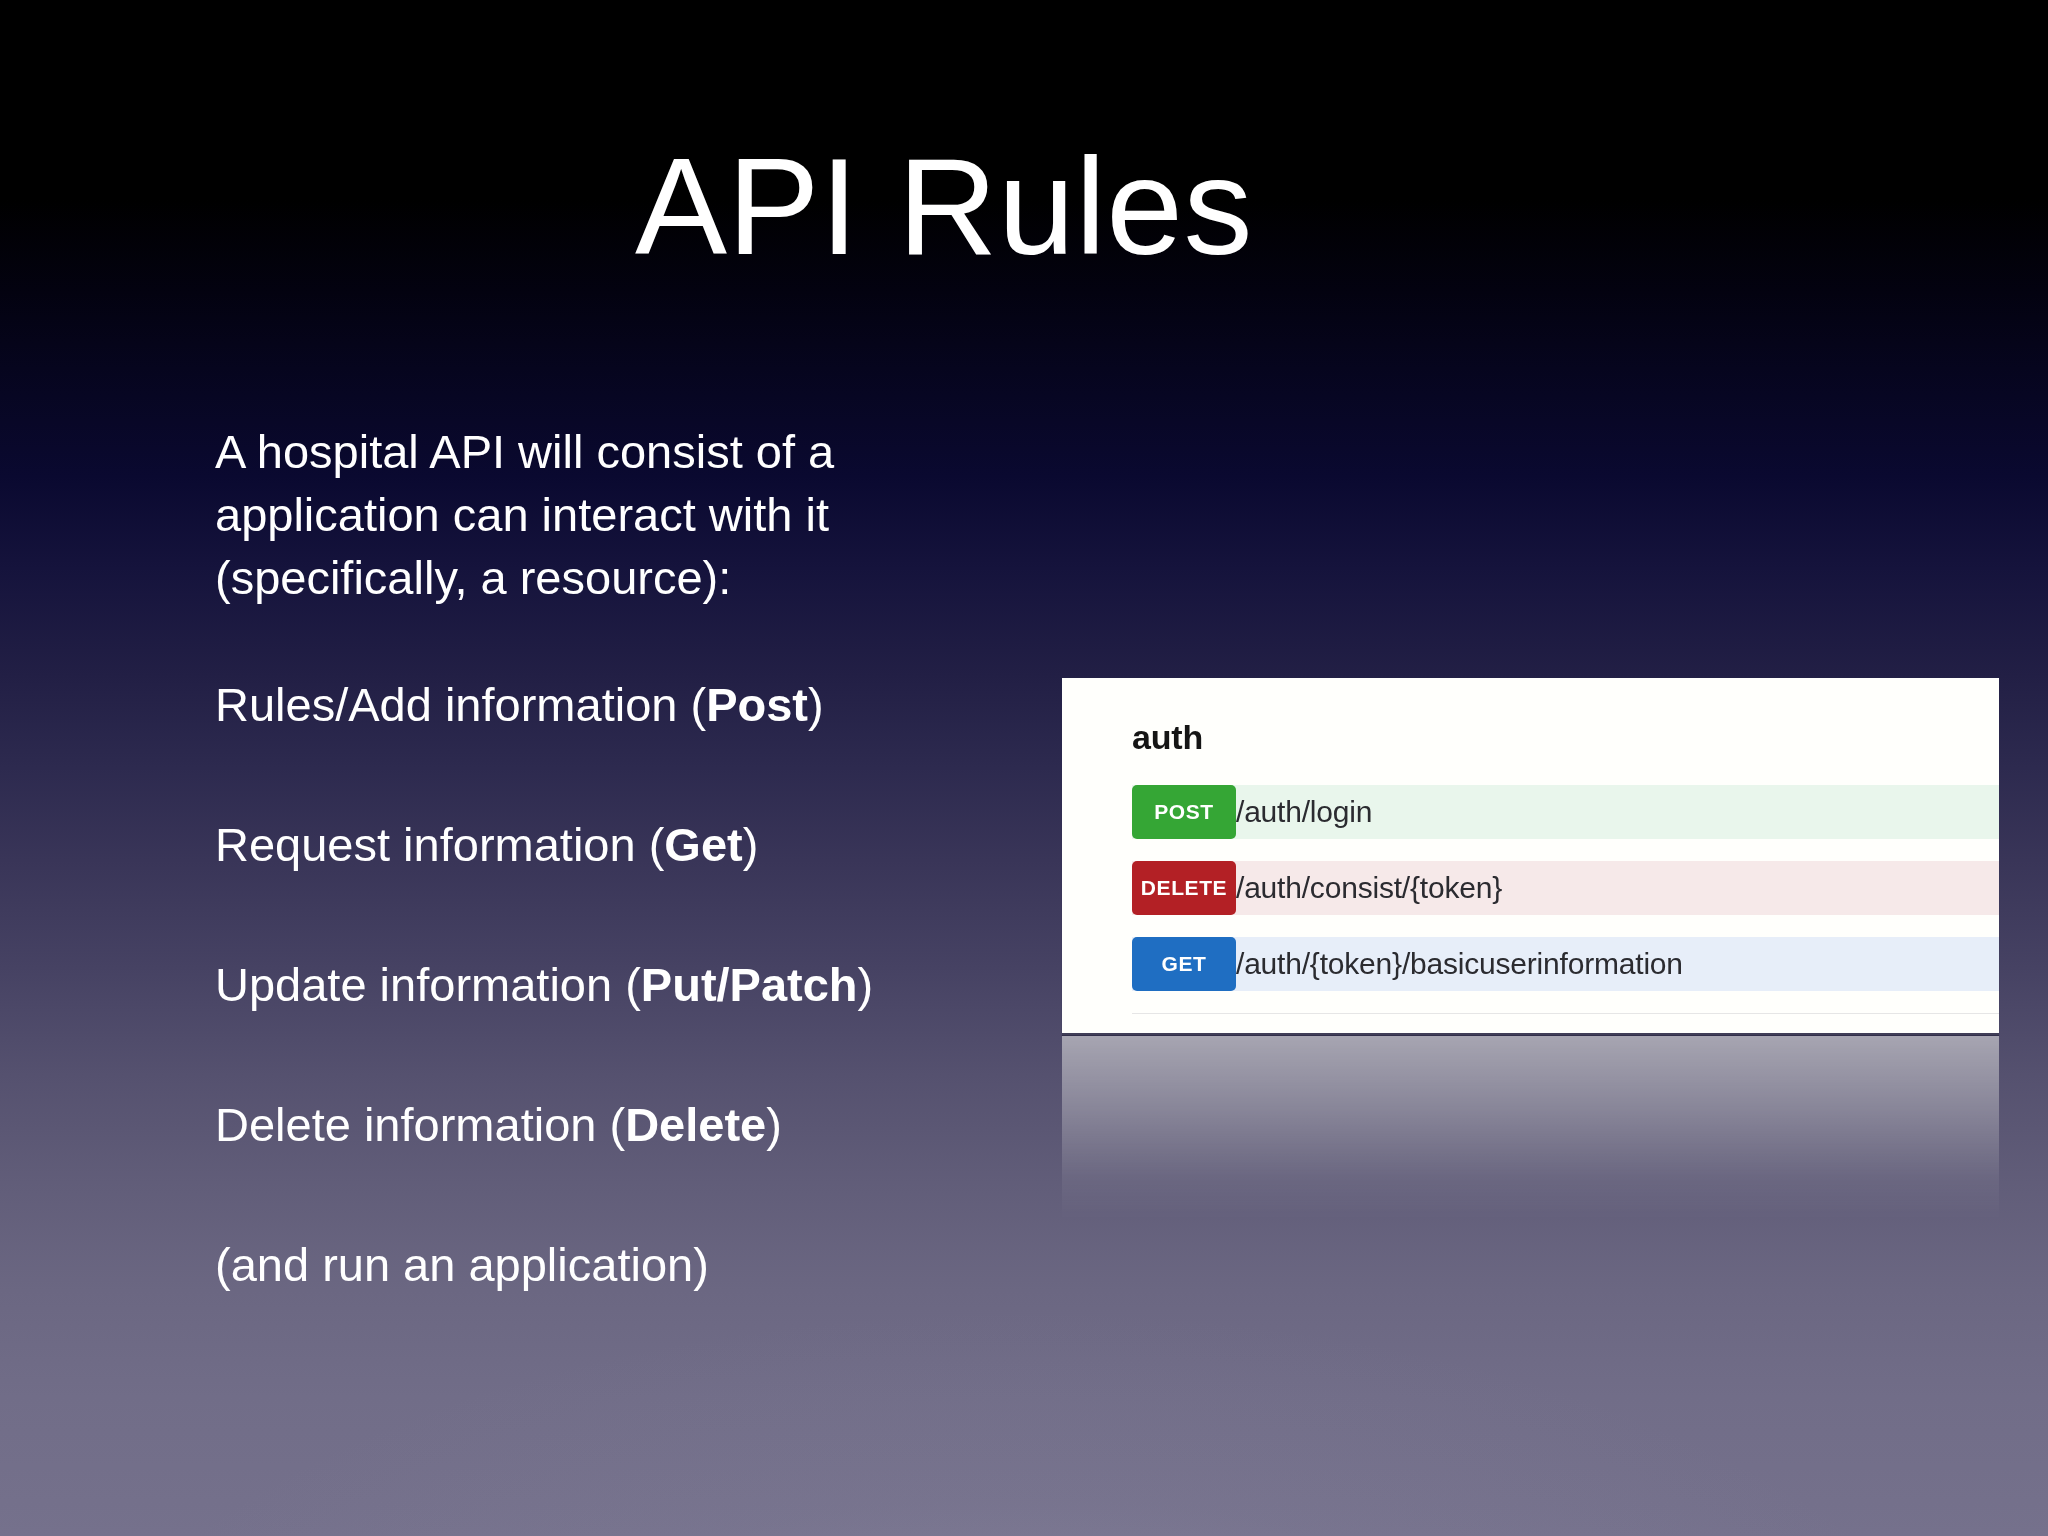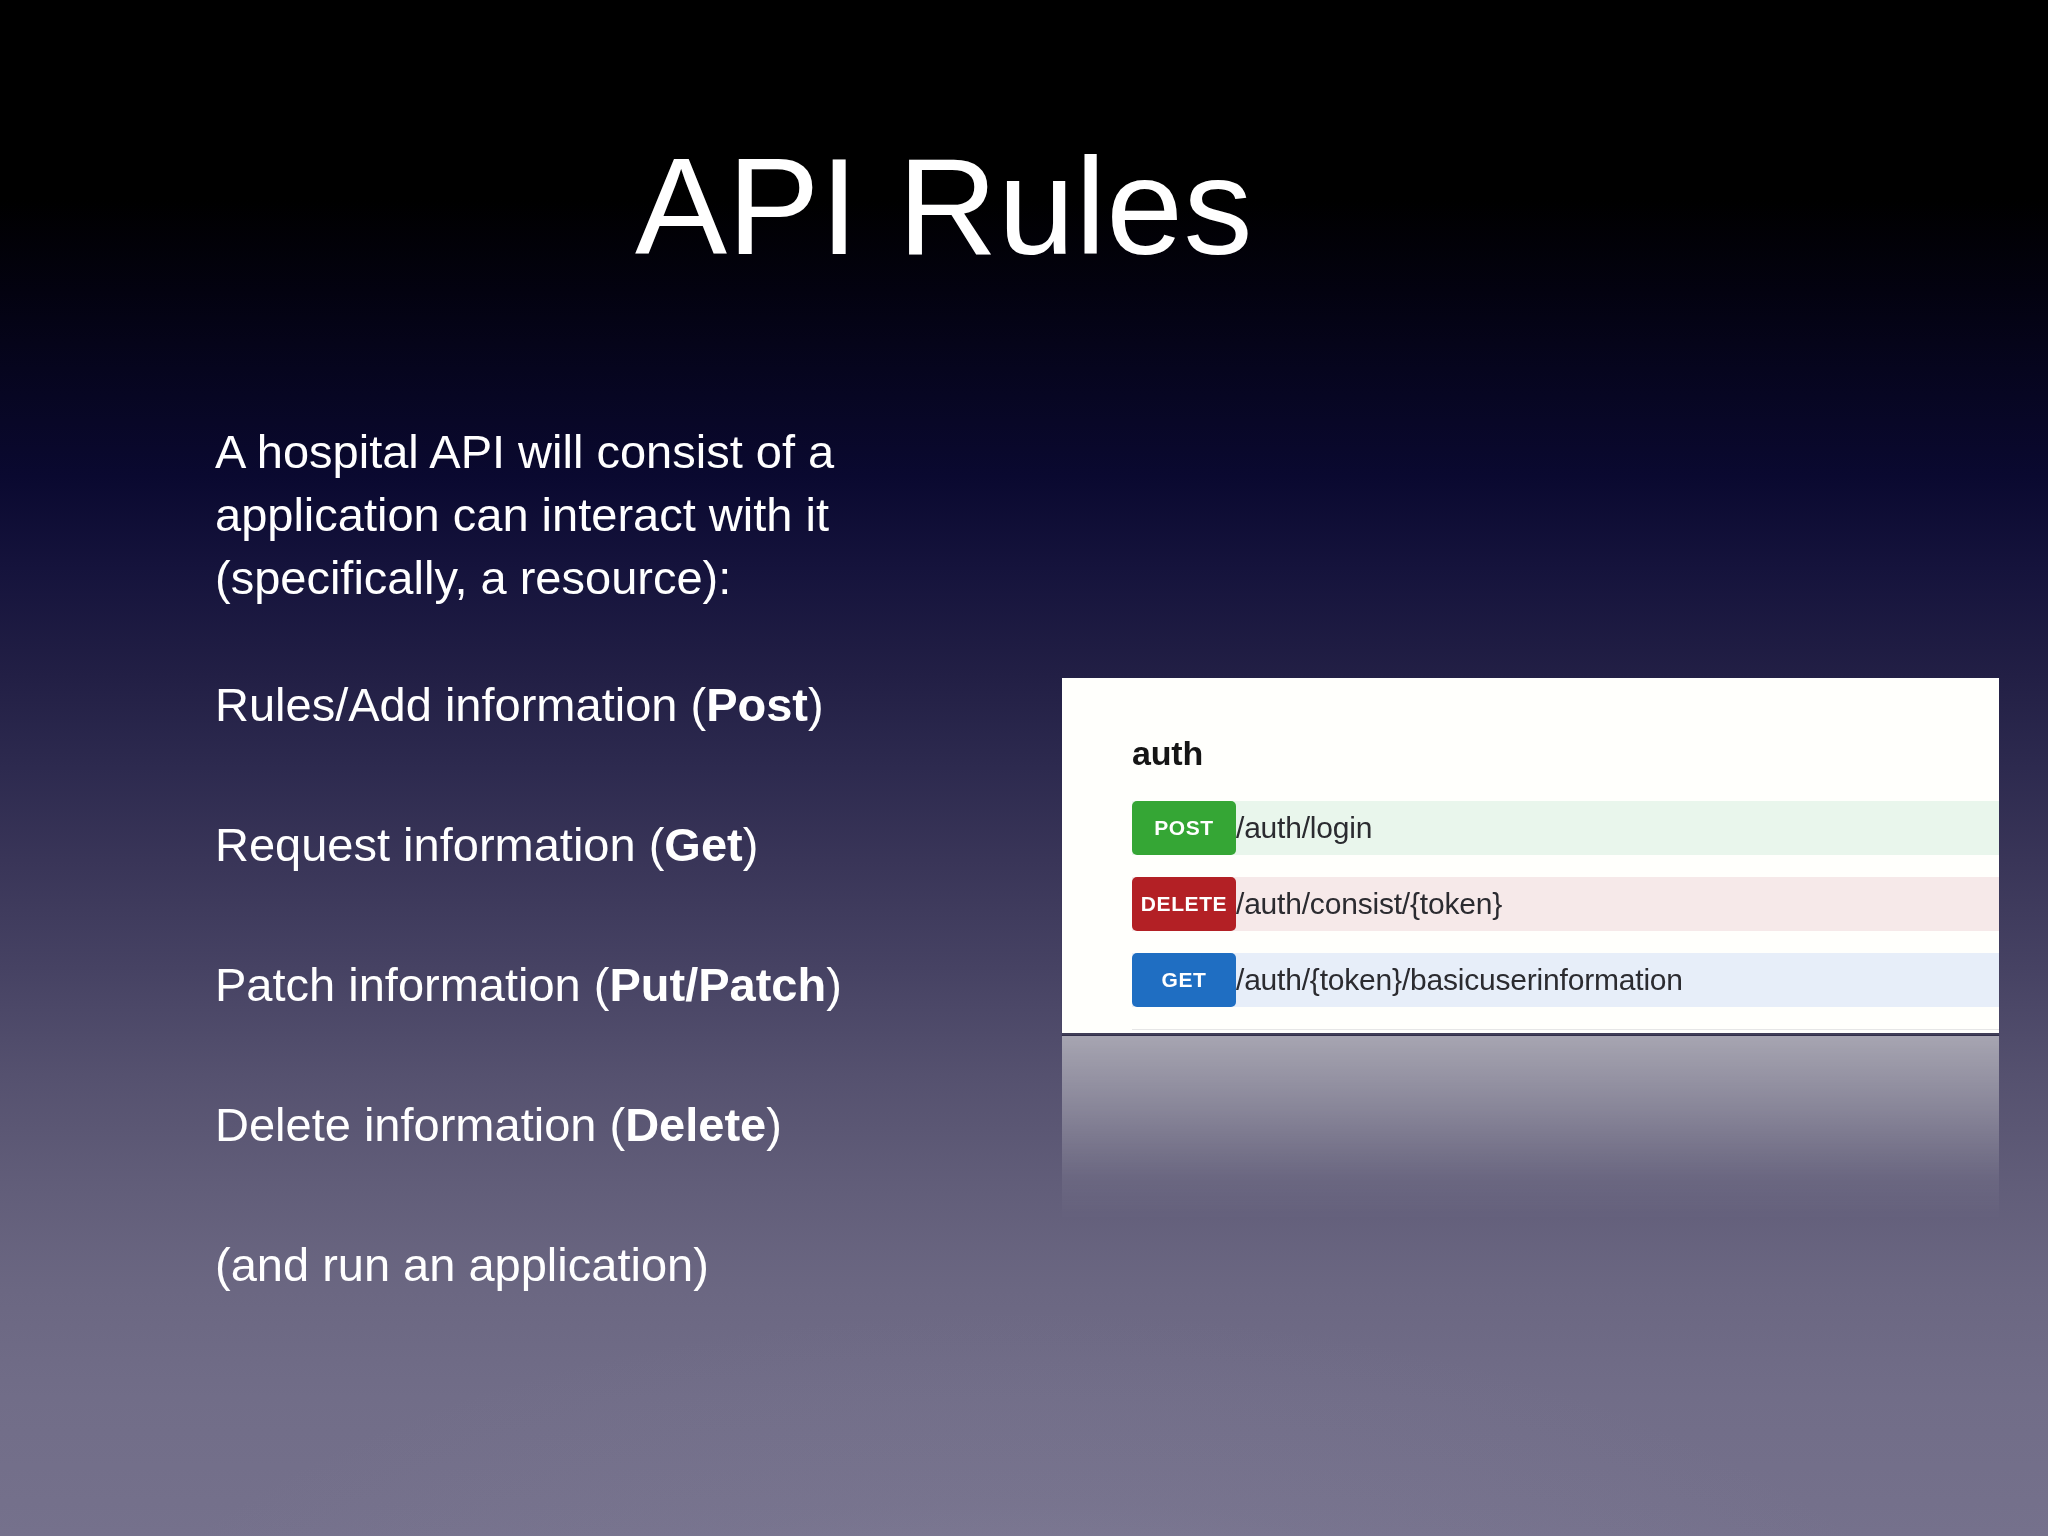--- a/index.html
+++ b/index.html
@@ -103,21 +103,21 @@
     position: absolute;
     left: 70px;
     top: 0;
     right: 0;
     bottom: 0;
   }
   .api-title {
     font-size: 34px;
     font-weight: 700;
     color: #151515;
-    padding-top: 56px;
+    padding-top: 40px;
     padding-bottom: 0;
     letter-spacing: -0.2px;
   }
   .api-rows { margin-top: 28px; }
   .api-row {
     display: flex;
     align-items: center;
     height: 54px;
     margin-bottom: 22px;
   }
@@ -213,21 +213,21 @@
 
     <div class="bullet">
       <span>Rules/Add information (</span><b>Post</b><span>)</span>
     </div>
 
     <div class="bullet">
       <span>Request information (</span><b>Get</b><span>)</span>
     </div>
 
     <div class="bullet">
-      <span>Patch information (</span><b>Put/Patch</b><span>)</span>
+      <span>Update information (</span><b>Put/Patch</b><span>)</span>
     </div>
 
     <div class="bullet">
       <span>Delete information (</span><b>Delete</b><span>)</span>
     </div>
 
     <div class="bullet">(and run an application)</div>
   </div>
 
   <div id="api-panel">

